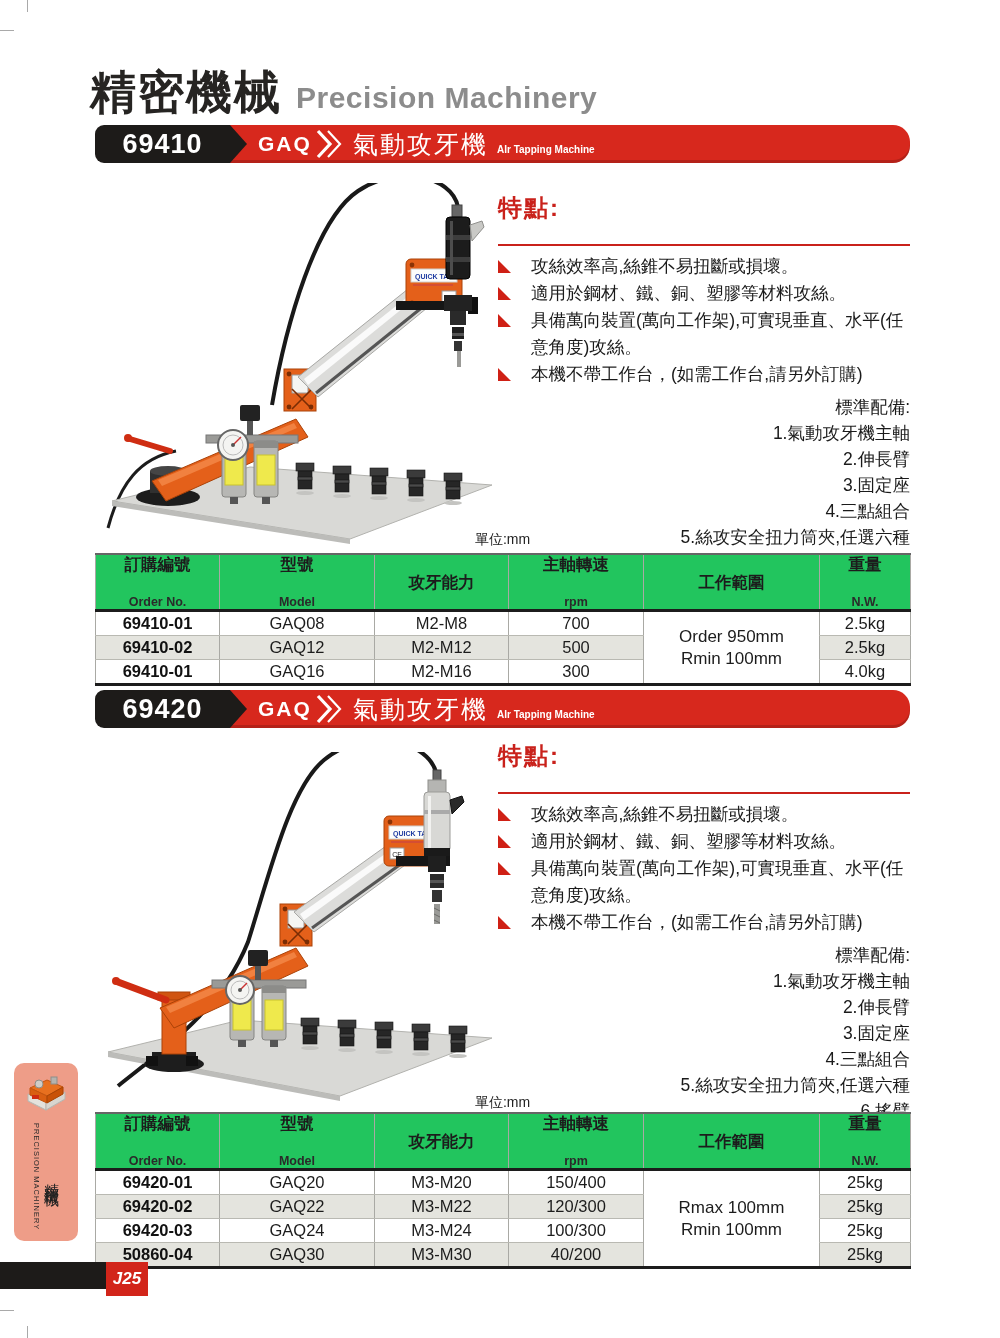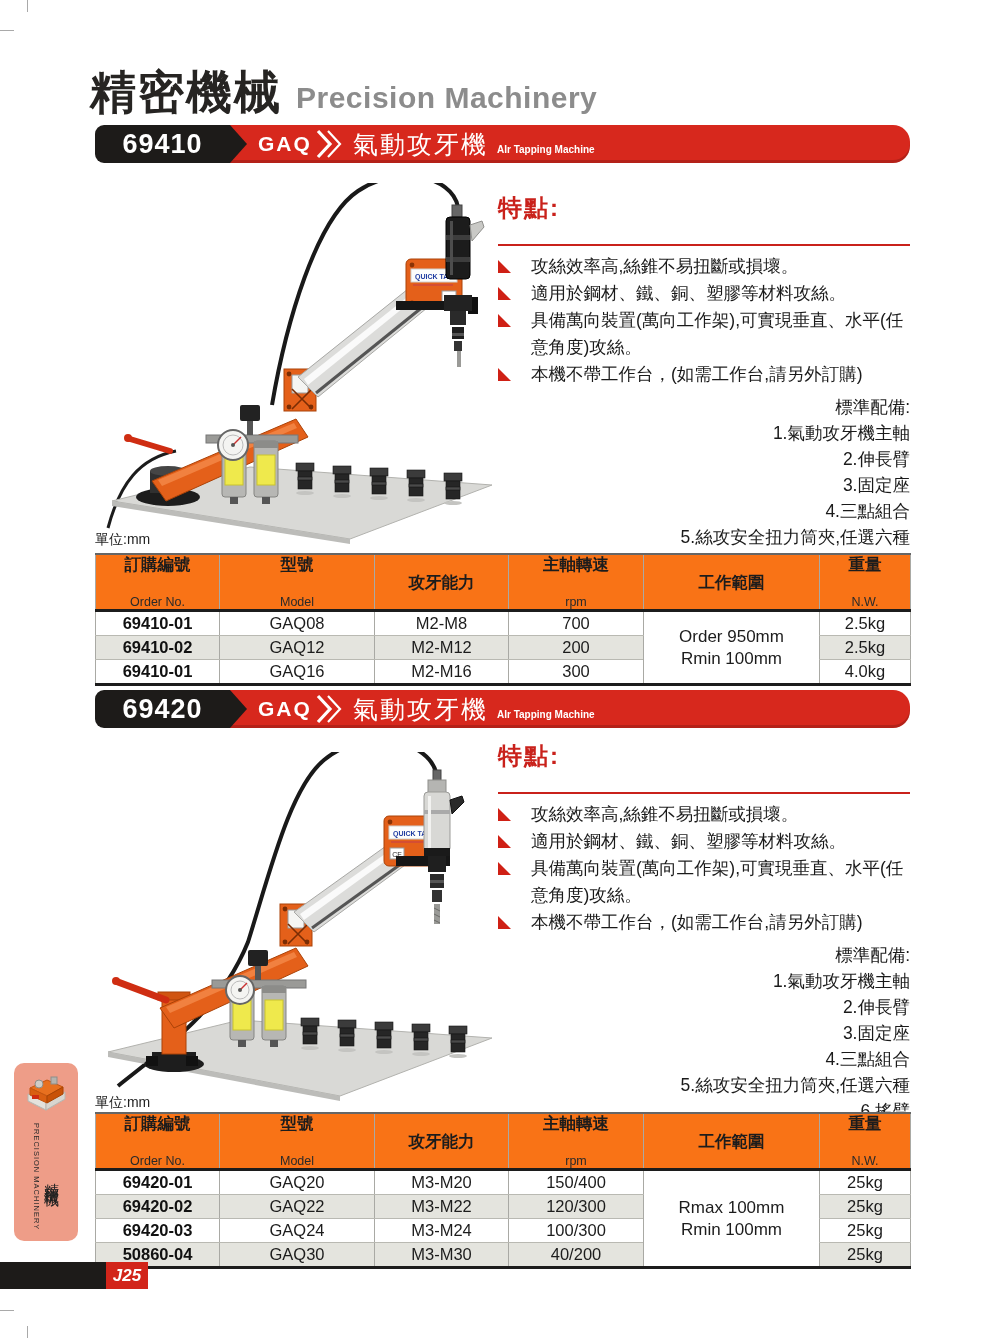--- a/index.html
+++ b/index.html
@@ -26,43 +26,43 @@
   
   .fcol{position:absolute;left:498px;width:412px;}
   .ftitle{font-size:24px;font-weight:bold;color:#c9211b;letter-spacing:2px;
           border-bottom:2px solid #c9211b;padding-bottom:20px;}
   .feats{list-style:none;margin:7px 0 0 0;padding:0;}
   .feats li{position:relative;padding-left:33px;font-size:17.5px;line-height:27px;color:#1a1a1a;}
   .tri{position:absolute;left:0;top:7px;width:0;height:0;
        border-top:13px solid transparent;border-left:13px solid #cf2015;}
   .equip{margin-top:6px;font-size:17.5px;line-height:26px;color:#1a1a1a;text-align:right;}
   
-  .unit{position:absolute;left:95px;width:815px;text-align:left;font-size:14px;color:#222;}
+  .unit{position:absolute;left:95px;width:815px;text-align:center;font-size:14px;color:#222;}
   
   .spec{position:absolute;left:95px;width:815px;border-collapse:collapse;table-layout:fixed;}
   .spec th,.spec td{border-left:1px solid #a9a9a4;text-align:center;padding:0;}
   .spec th:last-child,.spec td.last{border-right:1px solid #a9a9a4;}
-  .spec thead th{background:#f97316;border-top:2px solid #666;border-bottom:3px solid #1c1c1c;height:44px;vertical-align:middle;}
+  .spec thead th{background:#22c55e;border-top:2px solid #666;border-bottom:3px solid #1c1c1c;height:44px;vertical-align:middle;}
   .hzh{font-size:16.5px;font-weight:bold;color:#1c1c1c;line-height:19px;}
-  .hen{font-size:12.5px;font-weight:normal;color:#2a2a2a;line-height:14px;margin-top:21px;}
+  .hen{font-size:12.5px;font-weight:bold;color:#2a2a2a;line-height:14px;margin-top:21px;}
   .spec tbody td{font-size:16.5px;height:23px;border-bottom:1px solid #b9b9b2;background:#fff;}
   .spec tbody tr:nth-child(even) td{background:#e4e4de;}
   .spec tbody tr.lastrow td{border-bottom:3px solid #1c1c1c;}
   .spec td.ord{font-weight:bold;color:#111;}
   .spec td.range{background:#fff !important;font-size:17px;line-height:22px;vertical-align:middle;border-bottom:3px solid #1c1c1c;}
   
   .sidetab{position:absolute;left:14px;top:1063px;width:64px;height:178px;background:#ee9d88;border-radius:10px;
            display:flex;flex-direction:column;align-items:center;}
   .sidetab .mini{margin-top:8px;}
   .vtx{display:flex;flex-direction:row;align-items:center;justify-content:center;margin-top:6px;}
   .ven{writing-mode:vertical-rl;font-size:7.5px;letter-spacing:1px;color:#2a2a2a;}
   .vzh{writing-mode:vertical-rl;text-orientation:upright;font-size:15px;color:#222;letter-spacing:3px;margin-left:1px;}
   
   .ptagblack{position:absolute;left:0;top:1262px;width:106px;height:27px;background:#1d1b19;}
-  .ptagred{position:absolute;left:106px;top:1262px;width:42px;height:27px;background:#d2251a;
+  .ptagred{position:absolute;left:106px;top:1262px;width:42px;height:34px;background:#d2251a;
            color:#fff;font-size:17px;font-weight:bold;font-style:italic;display:flex;align-items:center;justify-content:center;}
   .photo{position:absolute;}
   .svgtext{font-family:"Liberation Sans","DejaVu Sans",sans-serif;}
 </style>
 </head>
 <body>
 
 <div class="page">
 
   <div class="cropmark" style="left:27px;top:0;width:1px;height:12px;"></div>
@@ -264,21 +264,21 @@
         <td class="range" rowspan="3">
           <div>Order 950mm</div>
             <div>Rmin 100mm</div>
         </td>
         <td class="last">2.5kg</td>
       </tr>
       <tr>
         <td class="ord">69410-02</td>
         <td>GAQ12</td>
         <td>M2-M12</td>
-        <td>200</td>
+        <td>500</td>
         <td class="last">2.5kg</td>
       </tr>
       <tr class="lastrow">
         <td class="ord">69410-01</td>
         <td>GAQ16</td>
         <td>M2-M16</td>
         <td>300</td>
         <td class="last">4.0kg</td>
       </tr>
     </tbody>

